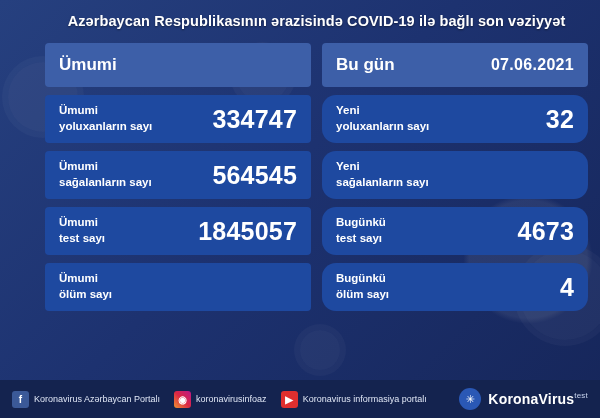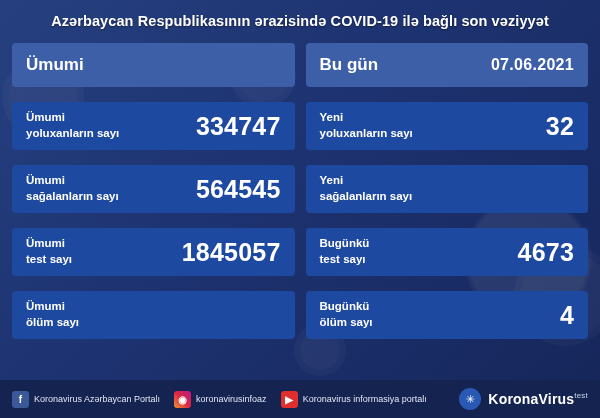--- a/index.html
+++ b/index.html
@@ -15,20 +15,21 @@
   }
   .poster {
     position: relative;
     width: 600px;
     height: 418px;
     background:
       radial-gradient(circle at 88% 62%, rgba(255,255,255,0.07) 0 10%, rgba(255,255,255,0) 11%),
       linear-gradient(135deg, #26407f 0%, #1d3270 45%, #16265a 100%);
     box-sizing: border-box;
     overflow: hidden;
+    padding-left: 33px;
   }
   
   .virus {
     position: absolute;
     border-radius: 50%;
     background: rgba(255,255,255,0.05);
     box-shadow: 0 0 0 6px rgba(255,255,255,0.03);
   }
   .v1 { width: 70px; height: 70px; left: 8px; top: 62px; }
   .v2 { width: 54px; height: 54px; left: 236px; top: 48px; }
@@ -50,21 +51,21 @@
     position: relative;
     display: flex;
     gap: 11px;
     padding: 14px 12px 0 12px;
     box-sizing: border-box;
   }
   .col {
     flex: 1;
     display: flex;
     flex-direction: column;
-    gap: 15px;
+    gap: 8px;
   }
   .col-head {
     background: #3d5fa8;
     border-radius: 4px;
     height: 44px;
     display: flex;
     align-items: center;
     padding: 0 14px;
     box-sizing: border-box;
     color: #ffffff;
@@ -97,21 +98,21 @@
     font-weight: bold;
     max-width: 58%;
   }
   .card .value {
     margin-left: auto;
     font-size: 25px;
     font-weight: bold;
     letter-spacing: 0.2px;
     white-space: nowrap;
   }
-  .col.today .card { background: #1e49a0; }
+  .col.today .card { background: #1e49a0; border-radius: 14px; }
   .col.today .card .value { font-size: 25px; }
 
   .footer {
     position: absolute;
     left: 0;
     right: 0;
     bottom: 0;
     height: 38px;
     background: #14234f;
     display: flex;

